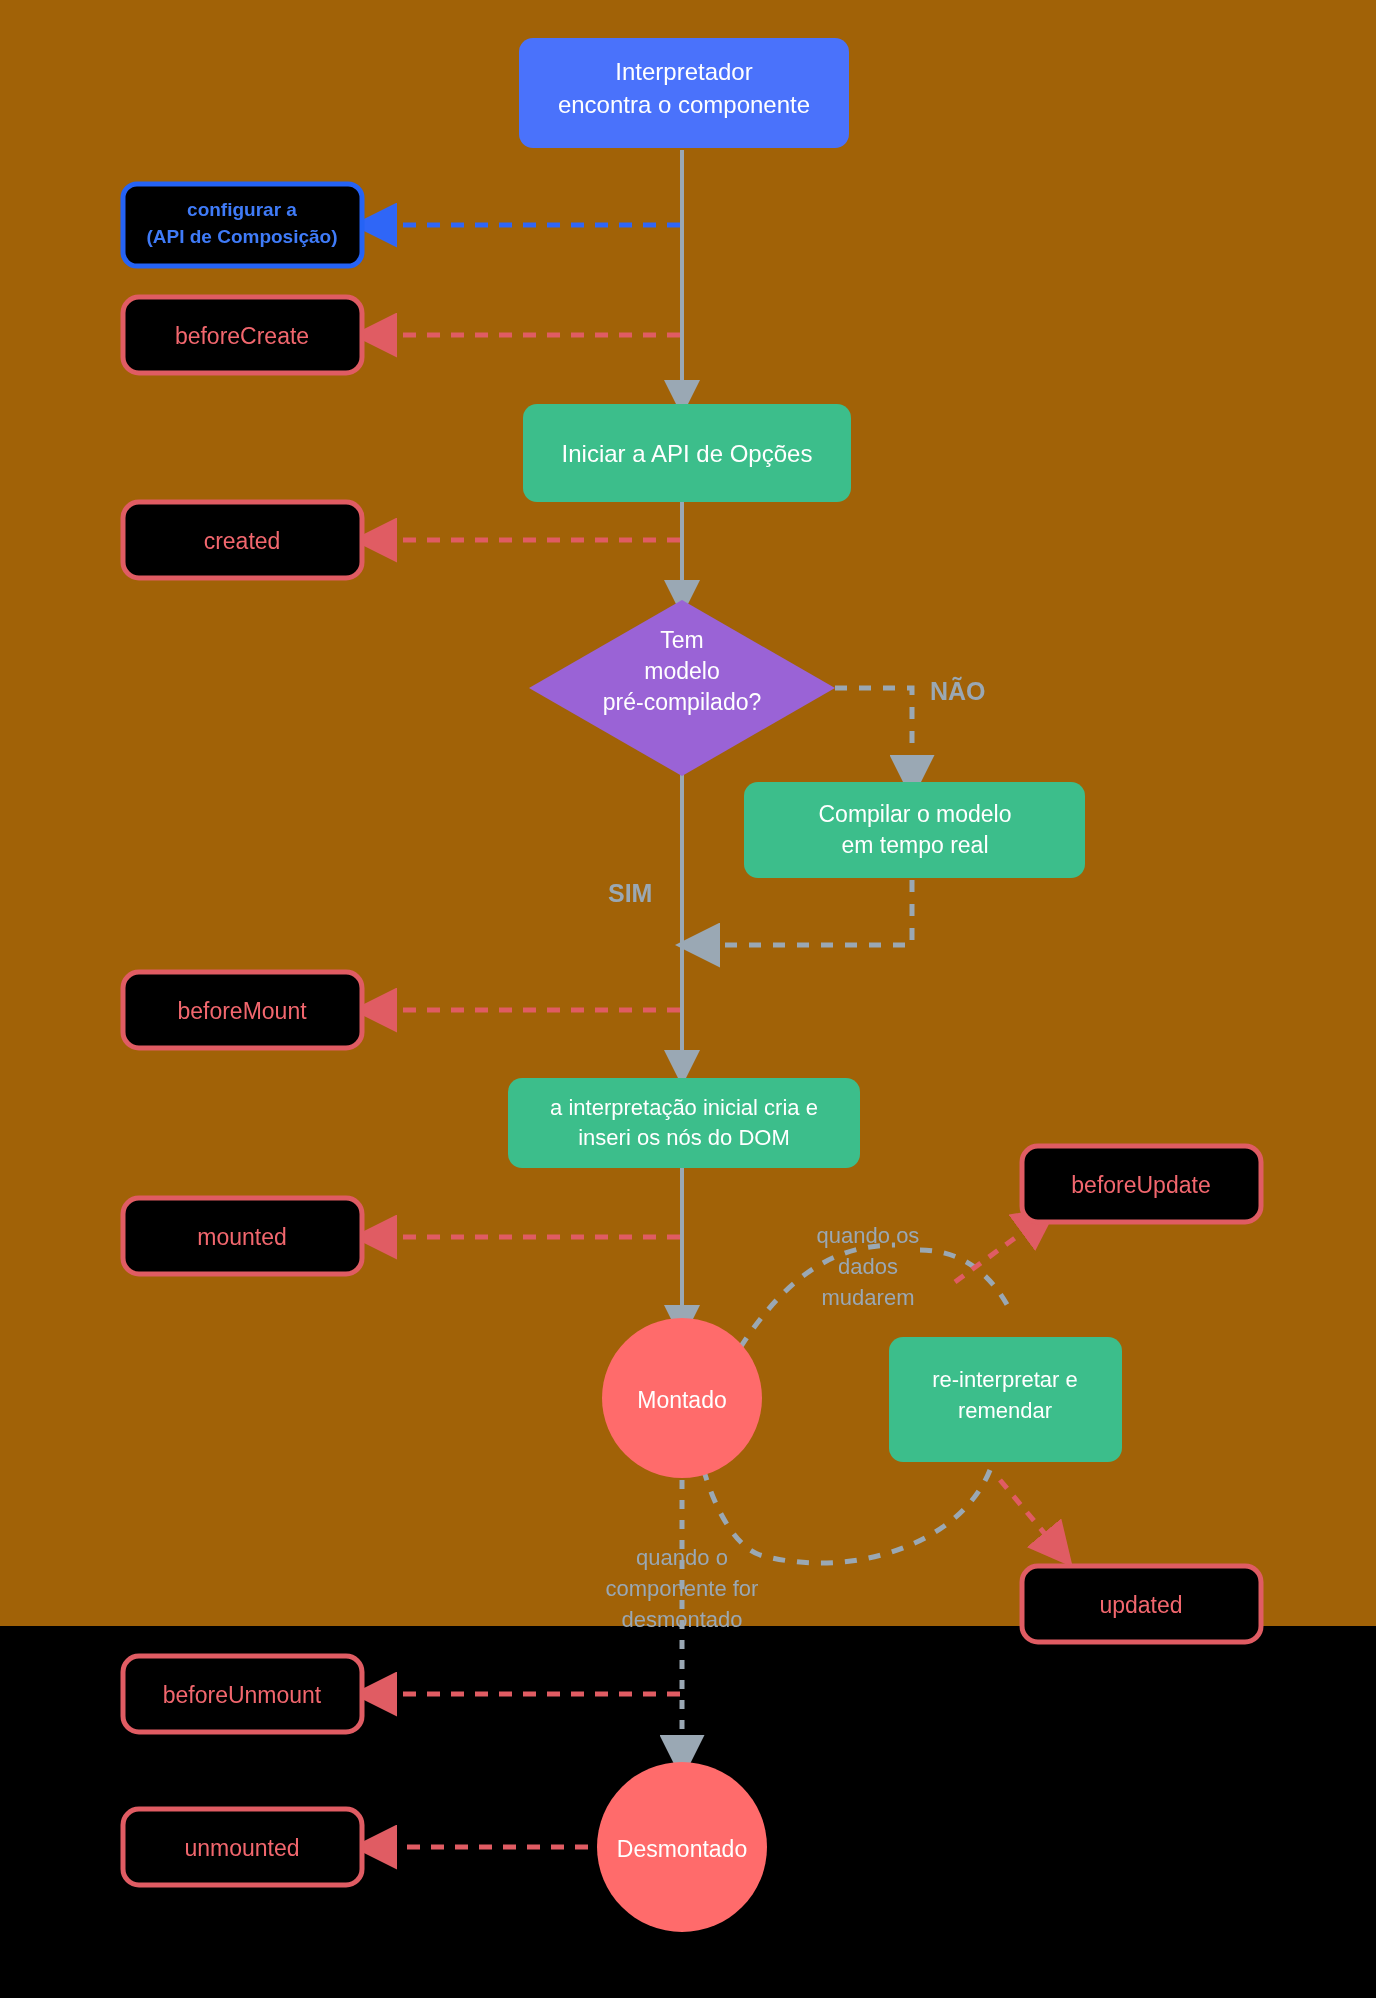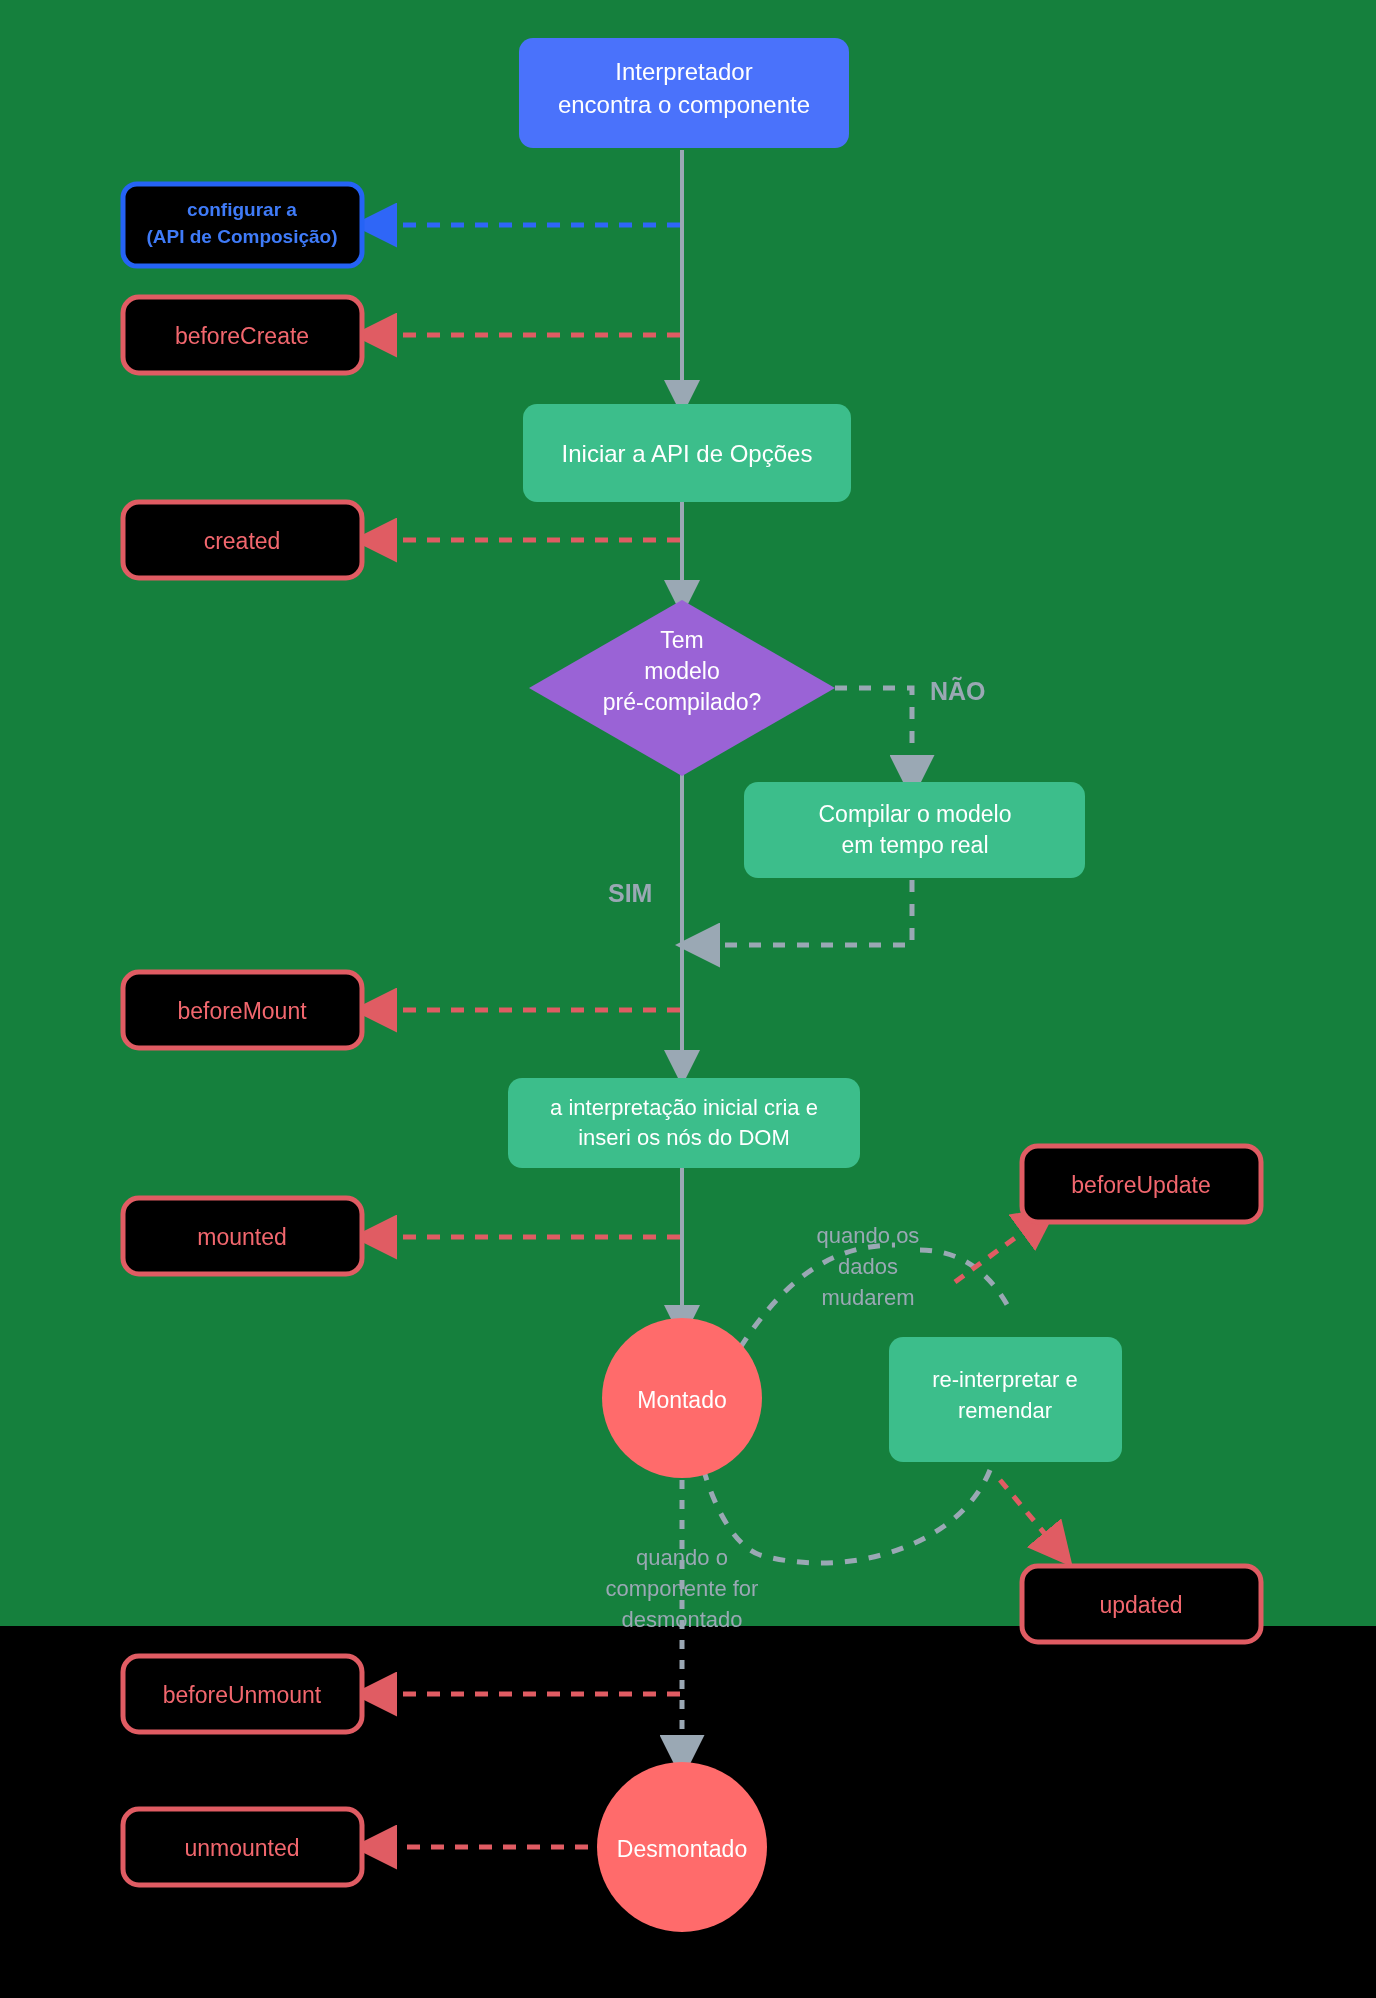--- a/index.html
+++ b/index.html
@@ -1,18 +1,18 @@
 <!DOCTYPE html>
 <html><head>
 <meta charset="utf-8">
 <style>
   html,body{margin:0;padding:0;background:#000;}
   body{width:1376px;height:1998px;overflow:hidden;
        font-family:"Liberation Sans",sans-serif;}
-  #stage{position:relative;width:1376px;height:1626px;background:#15803d;}
+  #stage{position:relative;width:1376px;height:1626px;background:#a16207;}
   svg#diagram{position:absolute;top:0;left:0;width:1376px;height:1998px;}
   .nlabel{font-family:"Liberation Sans",sans-serif;}
 </style>
 </head>
 <body>
 
 <div id="stage">
 <svg id="diagram" viewBox="0 0 1376 1998">
 
   <defs>

